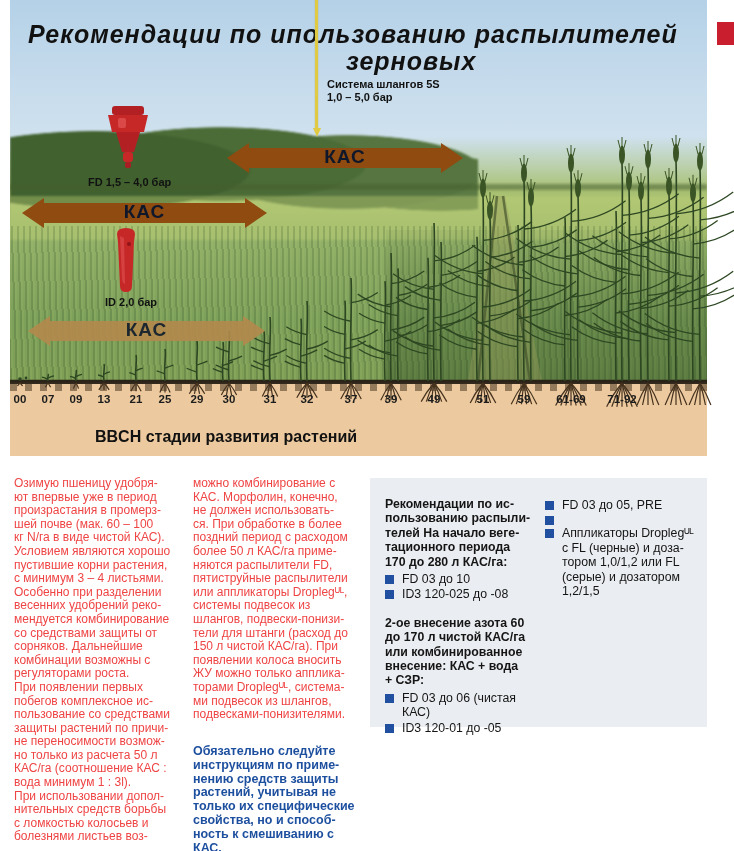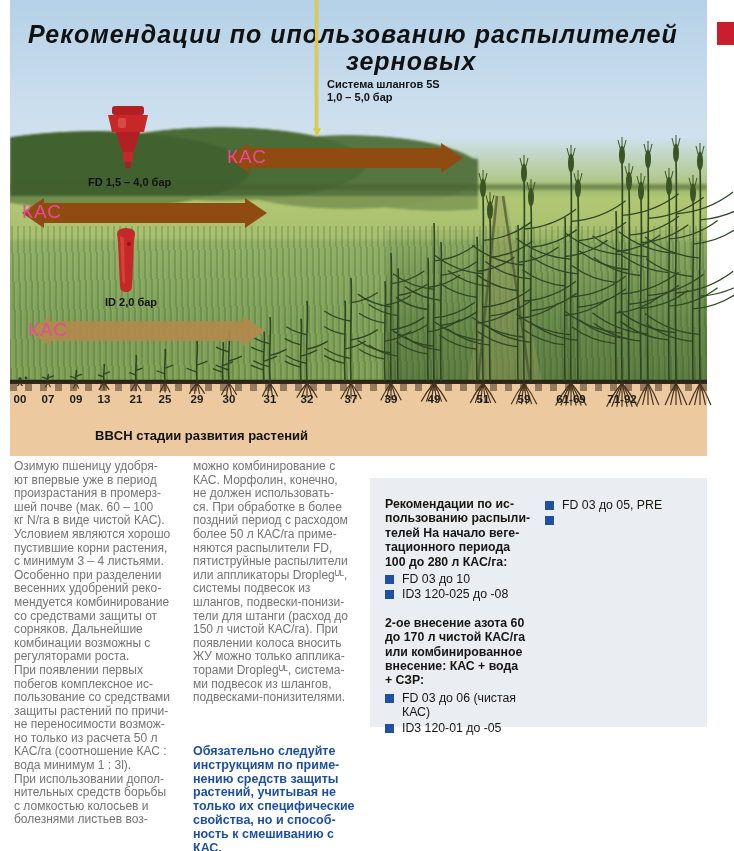--- a/index.html
+++ b/index.html
@@ -31,37 +31,37 @@
   
   .hose{position:absolute;left:315px;top:0;width:3px;height:130px;background:#e0ca43;box-shadow:0 0 1px #9a8a20;}
   .hose-tip{position:absolute;left:313px;top:128px;width:0;height:0;border-left:4px solid transparent;border-right:4px solid transparent;border-top:9px solid #e0ca43;}
   .hose-label{position:absolute;left:327px;top:78px;font-size:11px;font-weight:bold;color:#111;line-height:13px;white-space:pre-line;}
   
   .kac{position:absolute;height:30px;}
   .kac .bar{position:absolute;left:20px;right:20px;top:5px;bottom:5px;}
   .kac .hd{position:absolute;width:0;height:0;border-top:15px solid transparent;border-bottom:15px solid transparent;}
   .kac .hd.l{left:0;border-right-width:22px;border-right-style:solid;}
   .kac .hd.r{right:0;border-left-width:22px;border-left-style:solid;}
-  .kac .lbl{position:absolute;left:0;right:0;top:3px;text-align:left;color:#ec4899;font-weight:normal;font-size:19px;letter-spacing:1px;}
+  .kac .lbl{position:absolute;left:0;right:0;top:3px;text-align:center;color:#0f172a;font-weight:bold;font-size:19px;letter-spacing:1px;}
   #kac1{left:227px;top:143px;width:236px;}
   #kac2{left:22px;top:198px;width:245px;}
   #kac3{left:28px;top:316px;width:237px;opacity:.88;}
   .brown .bar{background:#8f4b10;} .brown .hd.l{border-right-color:#8f4b10;} .brown .hd.r{border-left-color:#8f4b10;}
   .tan .bar{background:#b5894c;} .tan .hd.l{border-right-color:#b5894c;} .tan .hd.r{border-left-color:#b5894c;}
   
   .noz{position:absolute;}
   .noz-label{position:absolute;font-size:11px;font-weight:bold;color:#111;white-space:nowrap;}
   #fd-label{left:88px;top:176px;} #id-label{left:105px;top:296px;}
   
   .bbch-num{position:absolute;top:393px;transform:translateX(-50%);font-size:11.5px;font-weight:600;color:#1c1c1c;}
-  .bbch-label{position:absolute;left:95px;top:428px;font-size:13px;font-weight:bold;color:#111;}
+  .bbch-label{position:absolute;left:95px;top:428px;font-size:16px;font-weight:bold;color:#111;}
   
   .tab{position:absolute;left:717px;top:22px;width:17px;height:23px;background:#c81e2e;}
   
-  .col{position:absolute;top:460px;font-size:12px;line-height:13.6px;color:#737373;white-space:pre-line;}
+  .col{position:absolute;top:477px;font-size:12px;line-height:13.6px;color:#ef4444;white-space:pre-line;}
   #col1{left:14px;width:172px;}
   #col2{left:193px;width:172px;}
   #col2b{position:absolute;left:193px;top:745px;width:176px;font-size:12.5px;line-height:13.8px;
          font-weight:bold;color:#1d4f9f;white-space:pre-line;}
   .panel{position:absolute;left:370px;top:478px;width:337px;height:249px;background:#eaedf1;}
   .pcol{position:absolute;top:19px;font-size:12.3px;line-height:14.4px;color:#151515;}
   #pcol1{left:15px;width:158px;} #pcol2{left:175px;width:156px;}
   .phead{font-weight:bold;white-space:pre-line;margin-bottom:3px;}
   .bullet{display:flex;margin:1px 0;}
   .bullet .sq{flex:0 0 9px;width:9px;height:9px;background:#2150a0;margin:3px 8px 0 0;}
@@ -499,21 +499,21 @@
 свойства, но и способ-
 ность к смешиванию с
 КАС.</div>
 
   <div class="panel">
     <div class="pcol" id="pcol1">
         <div class="phead">Рекомендации по ис-
 пользованию распыли-
 телей На начало веге-
 тационного периода
-100 до 280 л КАС/га:</div>
+170 до 280 л КАС/га:</div>
         <div class="bullet">
           <span class="sq"></span>
           <span class="bt">FD 03 до 10</span>
         </div>
         <div class="bullet">
           <span class="sq"></span>
           <span class="bt">ID3 120-025 до -08</span>
         </div>
         <div class="gap"></div>
         <div class="phead">2-ое внесение азота 60
@@ -532,16 +532,24 @@
         </div>
       </div>
     <div class="pcol" id="pcol2">
         <div class="bullet">
           <span class="sq"></span>
           <span class="bt">FD 03 до 05, PRE</span>
         </div>
         <div class="bullet">
           <span class="sq"></span>
         </div>
+        <div class="bullet">
+          <span class="sq"></span>
+          <span class="bt">Аппликаторы Droplegᵁᴸ
+с FL (черные) и доза-
+тором 1,0/1,2 или FL
+(серые) и дозатором
+1,2/1,5</span>
+        </div>
       </div>
   </div>
 
 </div>
 
 </body></html>

